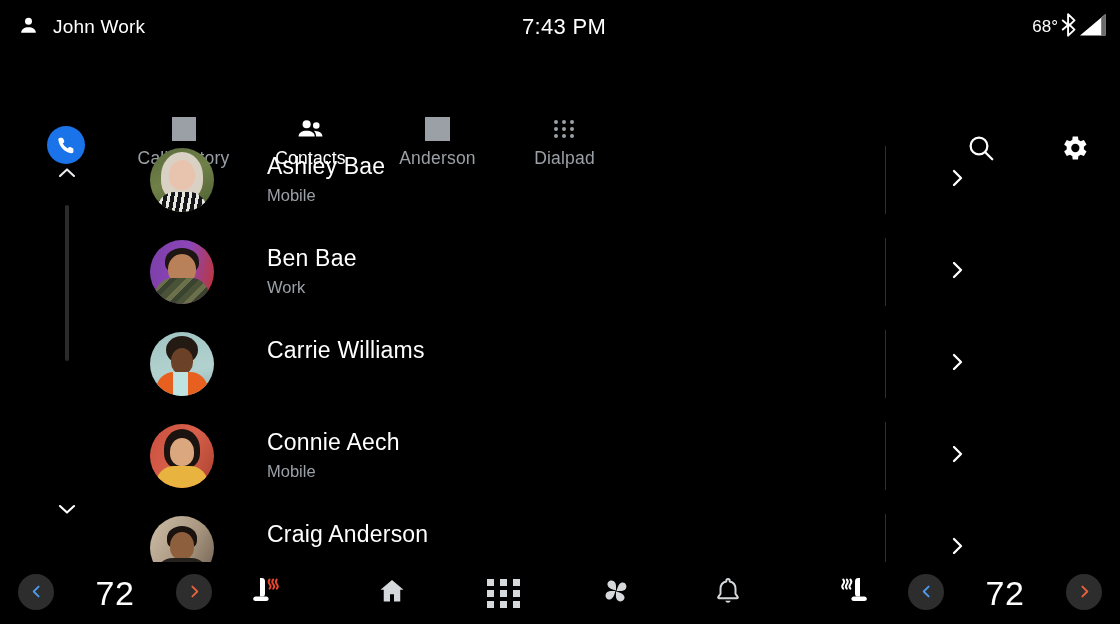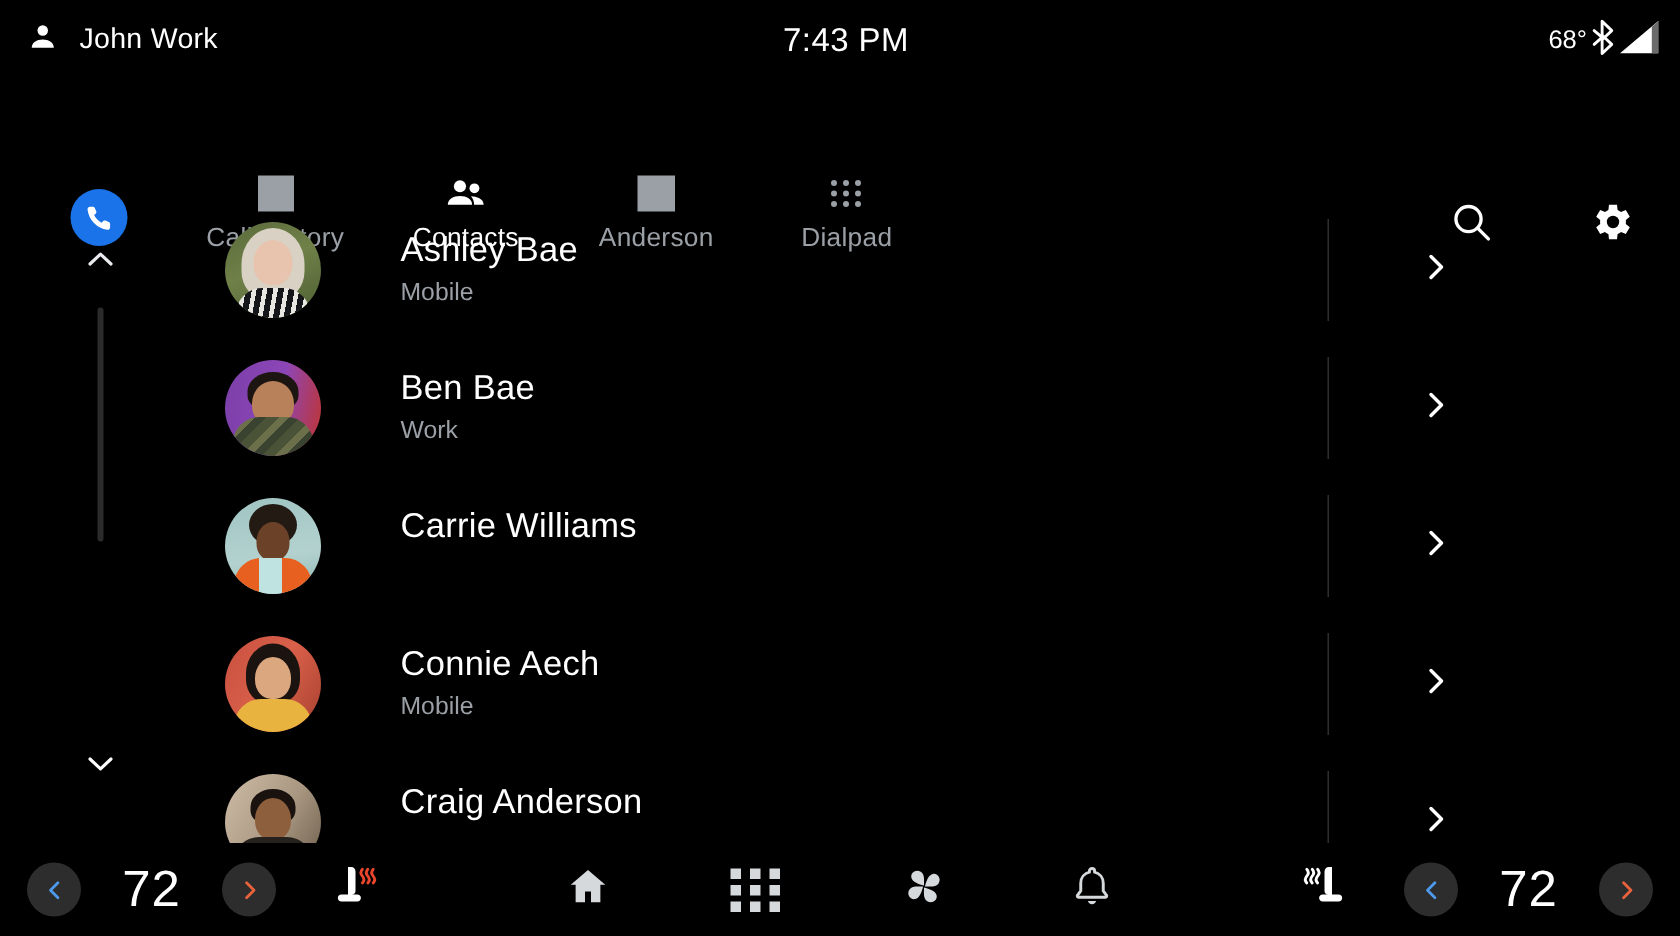--- a/index.html
+++ b/index.html
@@ -101,21 +101,21 @@
   .row-chev {
     position:absolute; left:935px; top:0; height:92px; width:44px;
     display:flex; align-items:center; justify-content:center; cursor:pointer;
   }
 
   
   .bottombar {
     position:absolute; left:0; bottom:0; width:1120px; height:62px; background:#000;
     display:flex; align-items:center;
   }
-  .climate { display:flex; align-items:center; gap:16px; }
+  .climate { display:flex; gap:30px; }
   .climate-btn {
     width:36px; height:36px; border-radius:50%; background:#2d2d2d;
     display:flex; align-items:center; justify-content:center; cursor:pointer;
     font-size:20px; line-height:1;
   }
   .climate-btn.dec { color:#4d9aed; }
   .climate-btn.inc { color:#e8623c; }
   .climate-temp { color:#fff; font-size:34px; font-weight:300; letter-spacing:.5px; min-width:62px; text-align:center; }
   .seat-btn { width:52px; display:flex; align-items:center; justify-content:center; cursor:pointer; }
   .center-nav {

